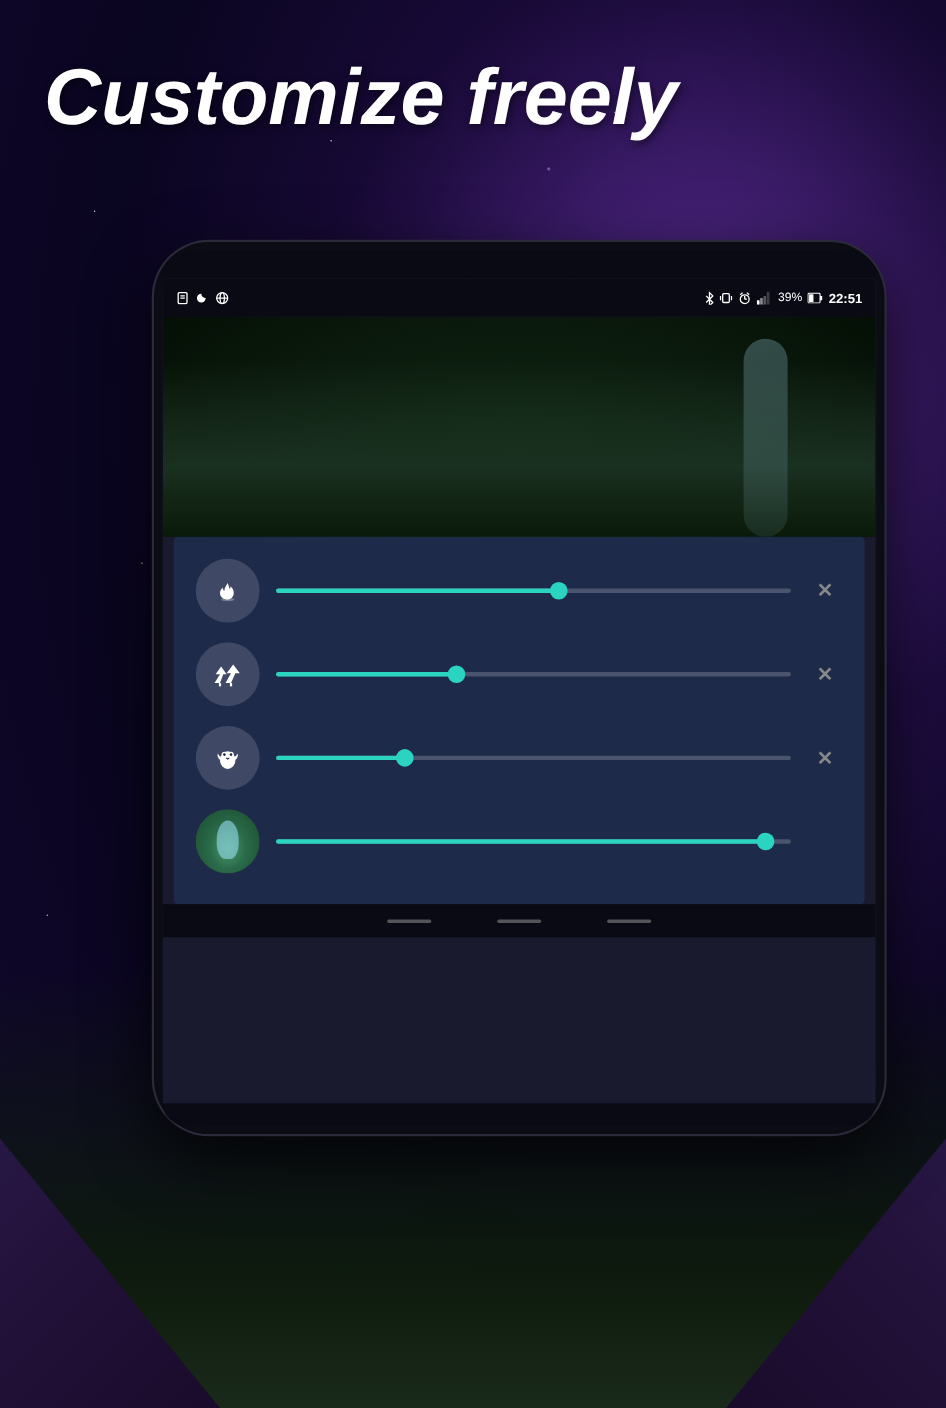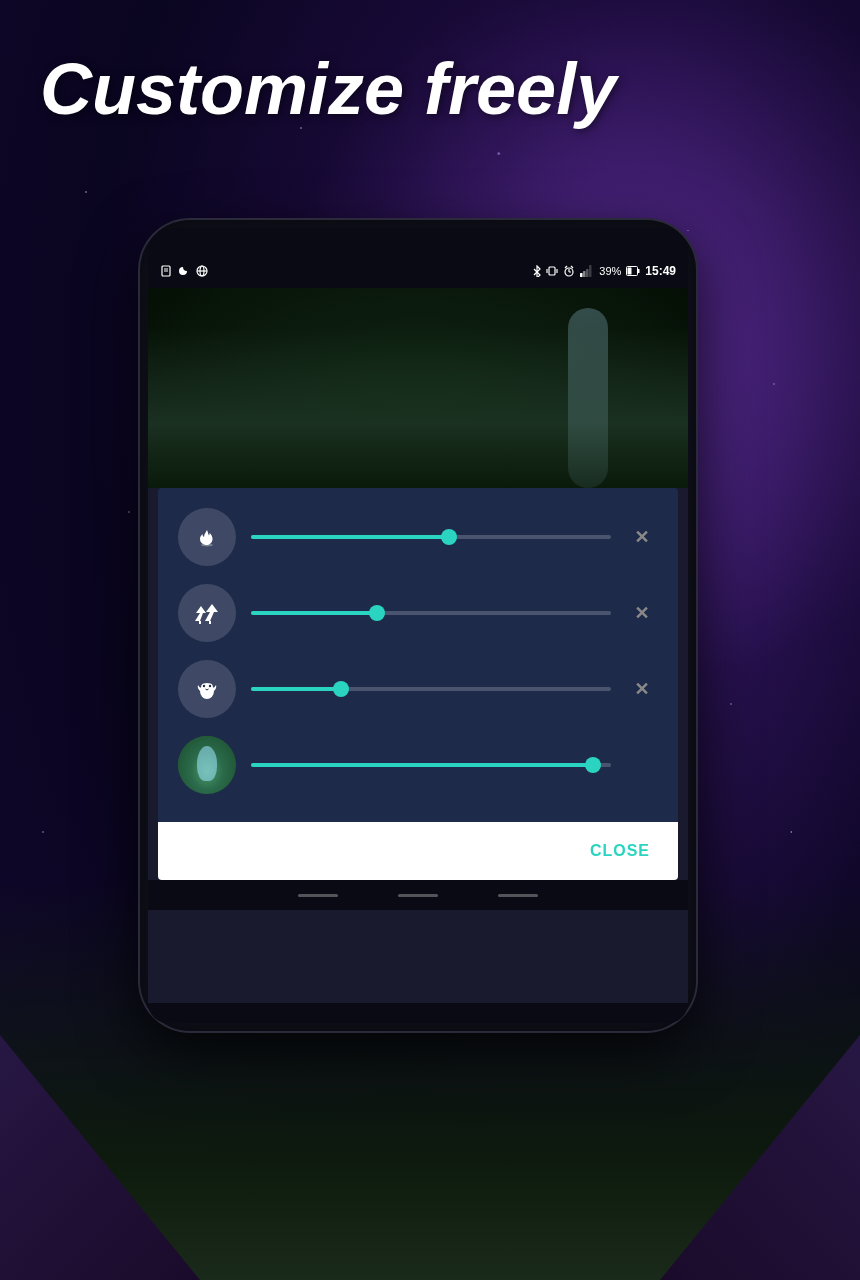--- a/index.html
+++ b/index.html
@@ -114,21 +114,21 @@
     .phone-wrapper {
       position: absolute;
       top: 220px;
       left: 50%;
       transform: translateX(-50%);
       width: 580px;
       z-index: 20;
     }
 
     .phone {
-      width: 556px;
+      width: 664px;
       background: #0f0f1a;
       border-radius: 50px;
       padding: 8px;
       box-shadow:
         0 0 0 2px #2a2a3a,
         0 20px 60px rgba(0,0,0,0.8),
         inset 0 0 20px rgba(0,0,0,0.5);
       position: relative;
     }
 
@@ -467,21 +467,21 @@
           </span>
           <span class="battery-text">39%</span>
 
           <span class="status-icon">
             <svg width="14" height="10" viewBox="0 0 14 10" fill="none">
               <rect x="0.5" y="0.5" width="11" height="9" rx="1" stroke="white" stroke-width="1"></rect>
               <rect x="11.5" y="3" width="2" height="4" rx="0.5" fill="white"></rect>
               <rect x="1.5" y="1.5" width="4" height="7" rx="0.5" fill="white"></rect>
             </svg>
           </span>
-          <span class="status-time">15:49</span>
+          <span class="status-time">22:51</span>
         </div>
       </div>
 
       <div class="wallpaper">
         <div class="waterfall-hint"></div>
       </div>
 
       <div class="dialog-panel">
         <div class="dialog-body">
 
@@ -561,23 +561,20 @@
               </div>
             </div>
 
             <div class="remove-btn" style="visibility:hidden;">
               <span class="remove-x">✕</span>
             </div>
           </div>
 
         </div>
 
-        <div class="dialog-footer">
-          <div class="close-btn">CLOSE</div>
-        </div>
       </div>
 
       <div class="phone-bottom-bar">
         <div class="nav-dot"></div>
         <div class="nav-dot"></div>
         <div class="nav-dot"></div>
       </div>
 
     </div>
 

